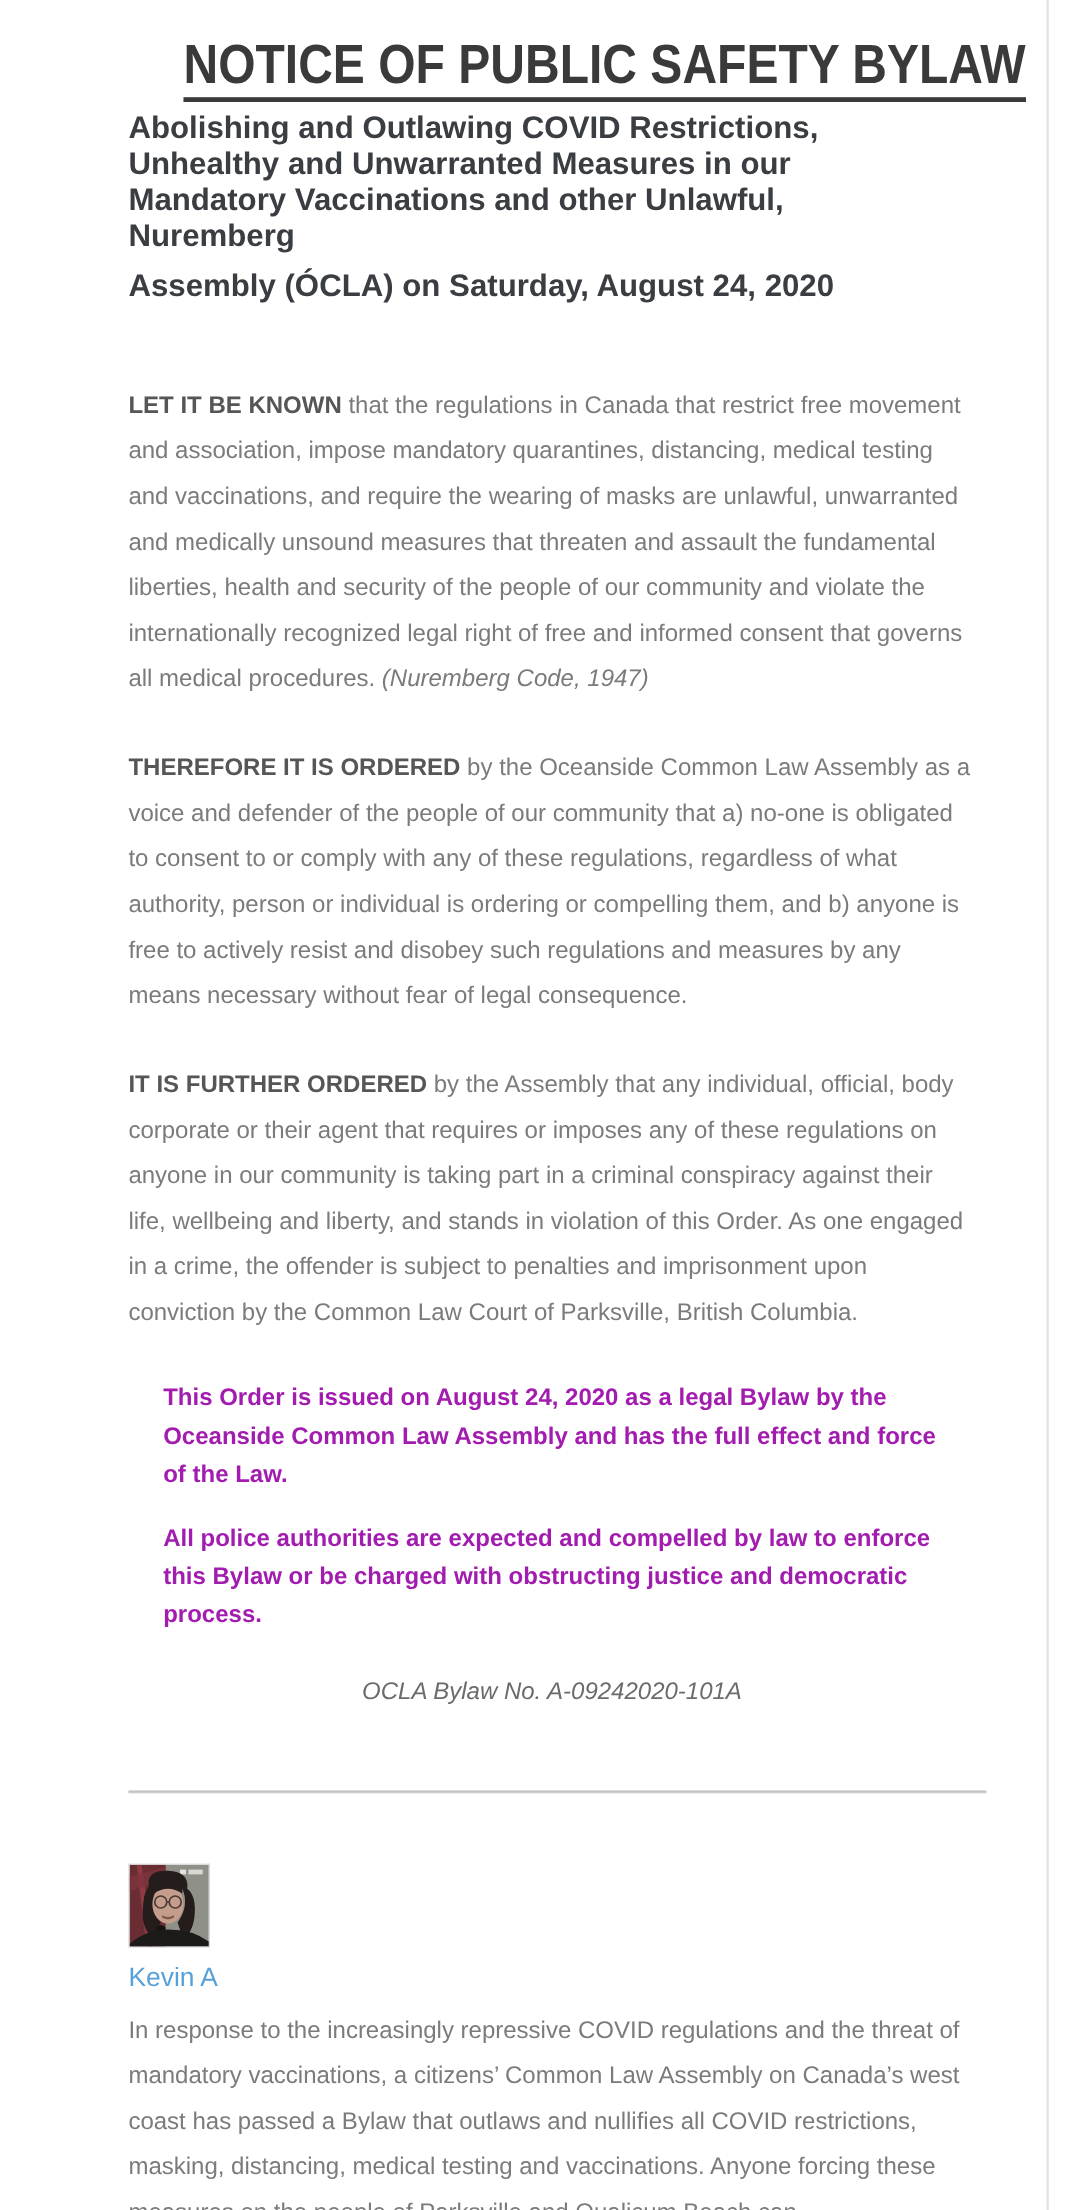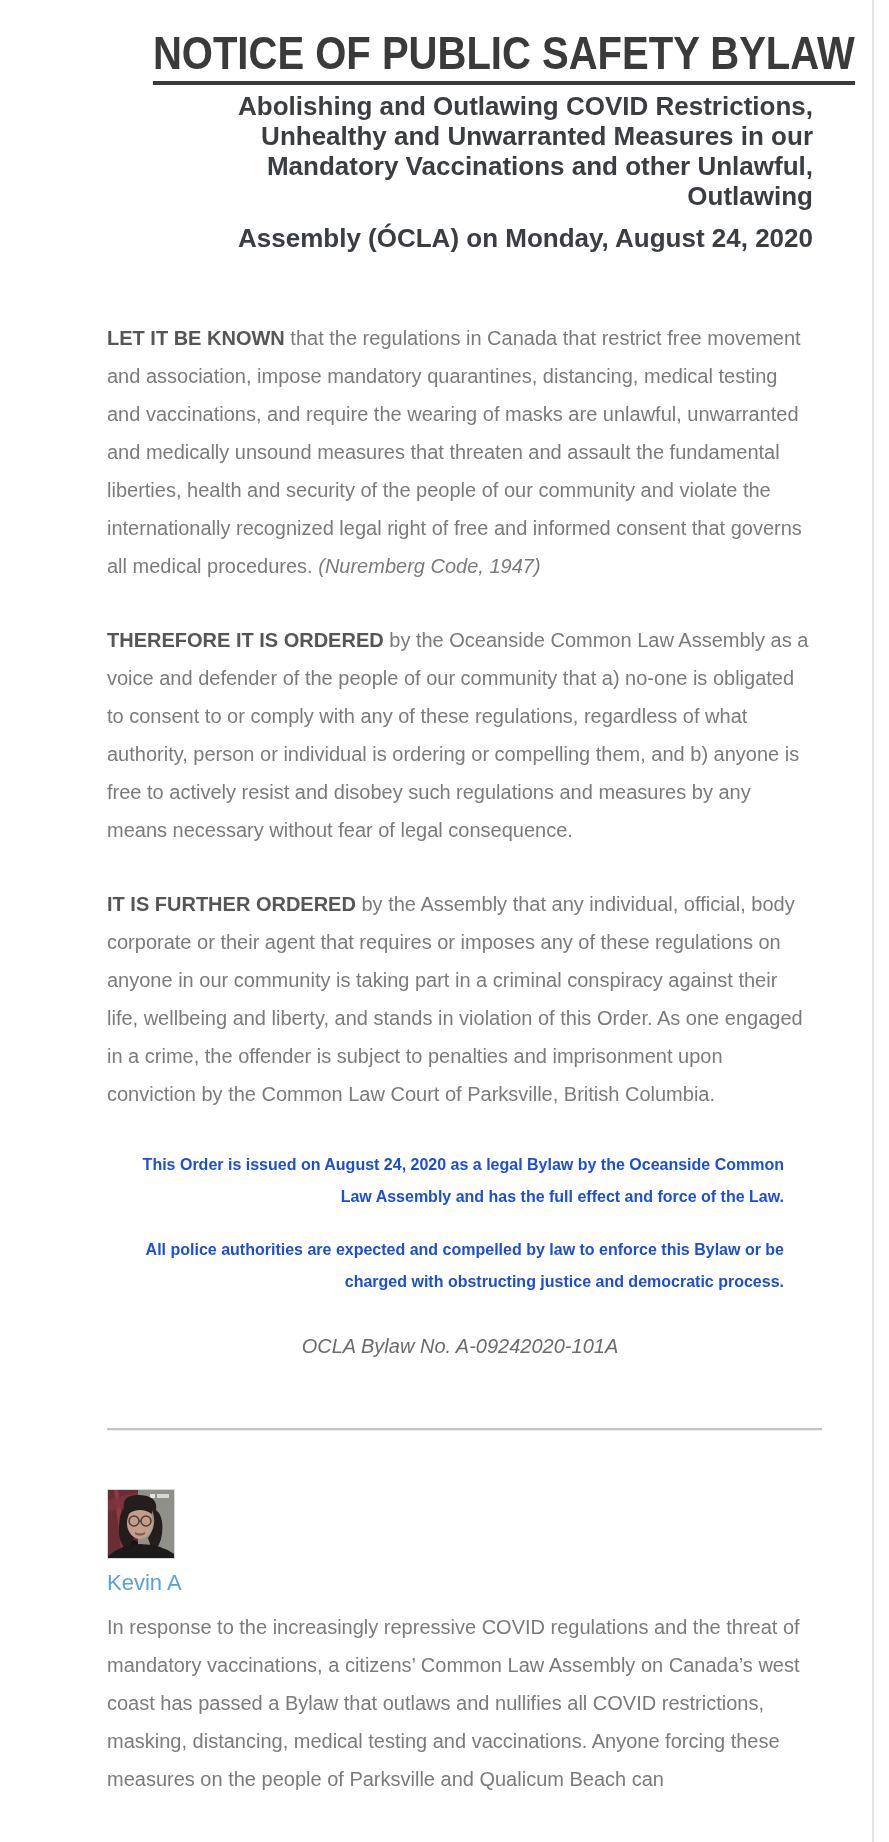--- a/index.html
+++ b/index.html
@@ -35,46 +35,46 @@
     transform: scaleX(0.87);
     transform-origin: 50% 50%;
     white-space: nowrap;
   }
   h1.page-title .underlined {
     border-bottom: 4px solid #3a3a3a;
     padding-bottom: 2px;
   }
   h2.subheading {
     margin: 12px 0 0 0;
-    text-align: right;
+    text-align: left;
     font-size: 26px;
     font-weight: bold;
     color: #3a3d42;
     line-height: 30px;
   }
   h2.issued { margin-top: 12px; }
   
   .notice-body { margin-top: 66px; }
   p.body-text {
     margin: 0 0 36px 0;
     font-size: 20px;
     line-height: 38px;
     color: #7b7b7b;
     text-align: left;
   }
   p.body-text strong { color: #565656; }
   p.body-text em { font-style: italic; }
   p.centered-bold {
     margin: 0 auto 21px auto;
     max-width: 648px;
-    font-size: 16px;
+    font-size: 20px;
     line-height: 32px;
     font-weight: bold;
-    color: #1d4ed8;
-    text-align: right;
+    color: #a21caf;
+    text-align: left;
   }
   p.centered-bold.police { margin-bottom: 19px; }
   p.bylaw-no {
     margin: 32px 0 18px 0;
     font-size: 20px;
     line-height: 32px;
     font-style: italic;
     color: #6b6b6b;
     text-align: center;
   }
@@ -118,25 +118,25 @@
 <div class="content">
 
   <h1 class="page-title">
     <span class="underlined">NOTICE OF PUBLIC SAFETY BYLAW</span>
   </h1>
 
   <h2 class="subheading">
     <div>Abolishing and Outlawing COVID Restrictions,</div>
     <div>Unhealthy and Unwarranted Measures in our</div>
     <div>Mandatory Vaccinations and other Unlawful,</div>
-    <div>Outlawing</div>
+    <div>Nuremberg</div>
   </h2>
 
   <h2 class="subheading issued">
-    <div>Assembly (ÓCLA) on Monday, August 24, 2020</div>
+    <div>Assembly (ÓCLA) on Saturday, August 24, 2020</div>
   </h2>
 
   <div class="notice-body">
 
     <p class="body-text"><strong>LET IT BE KNOWN</strong><span> that the regulations in Canada that restrict free movement and association, impose mandatory quarantines, distancing, medical testing and vaccinations, and require the wearing of masks are unlawful, unwarranted and medically unsound measures that threaten and assault the fundamental liberties, health and security of the people of our community and violate the internationally recognized legal right of free and informed consent that governs all medical procedures. </span><em>(Nuremberg Code, 1947)</em></p>
 
     <p class="body-text"><strong>THEREFORE IT IS ORDERED</strong><span> by the Oceanside Common Law Assembly as a voice and defender of the people of our community that a) no-one is obligated to consent to or comply with any of these regulations, regardless of what authority, person or individual is ordering or compelling them, and b) anyone is free to actively resist and disobey such regulations and measures by any means necessary without fear of legal consequence.</span></p>
 
     <p class="body-text"><strong>IT IS FURTHER ORDERED</strong><span> by the Assembly that any individual, official, body corporate or their agent that requires or imposes any of these regulations on anyone in our community is taking part in a criminal conspiracy against their life, wellbeing and liberty, and stands in violation of this Order. As one engaged in a crime, the offender is subject to penalties and imprisonment upon conviction by the Common Law Court of Parksville, British Columbia.</span></p>
 

